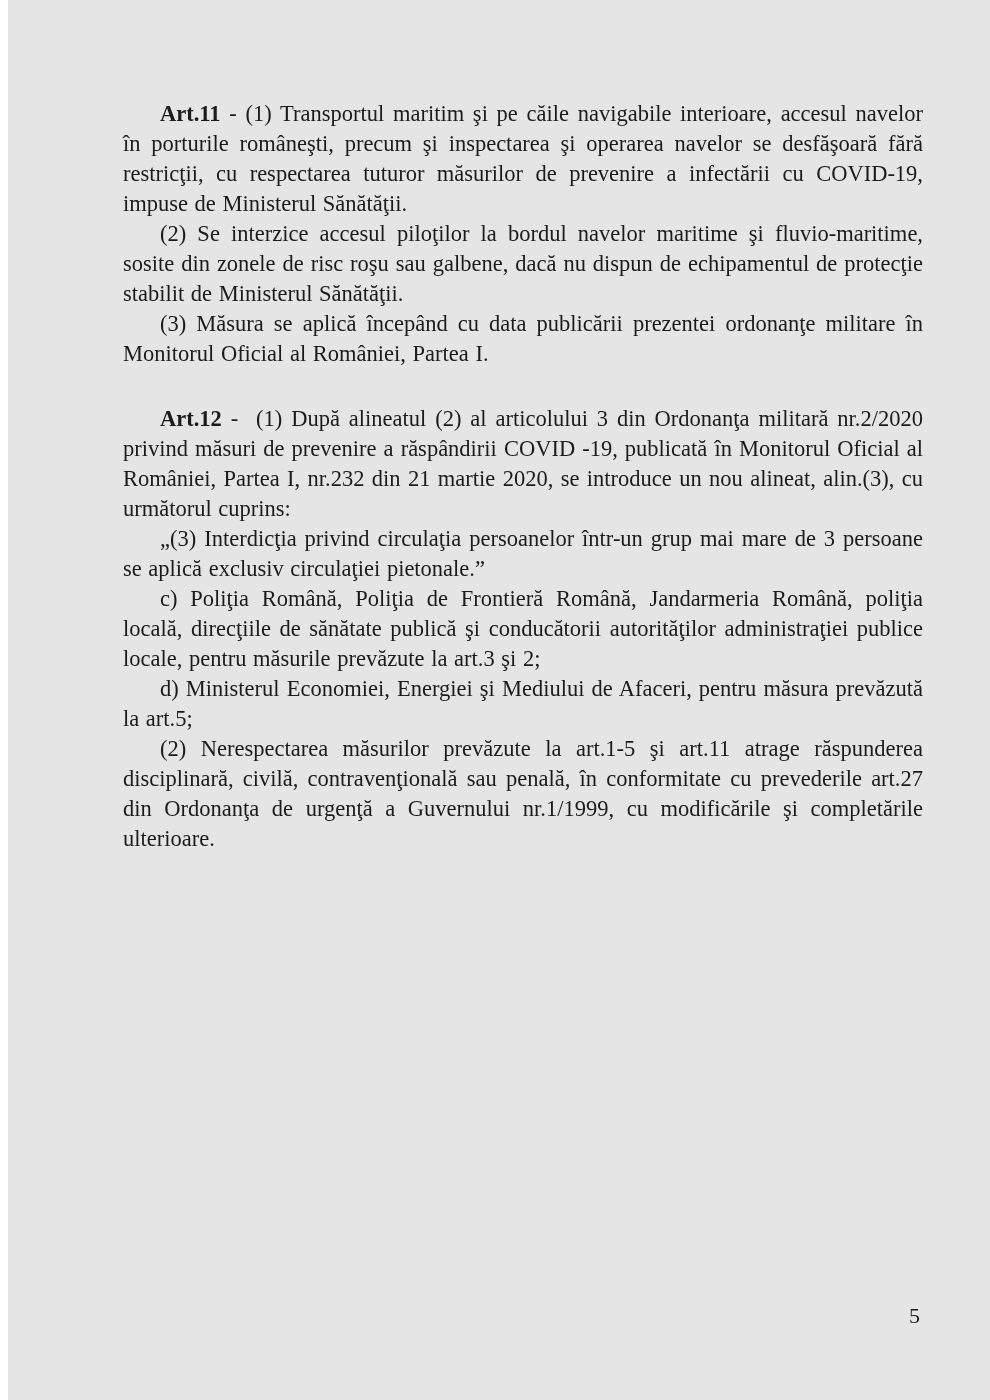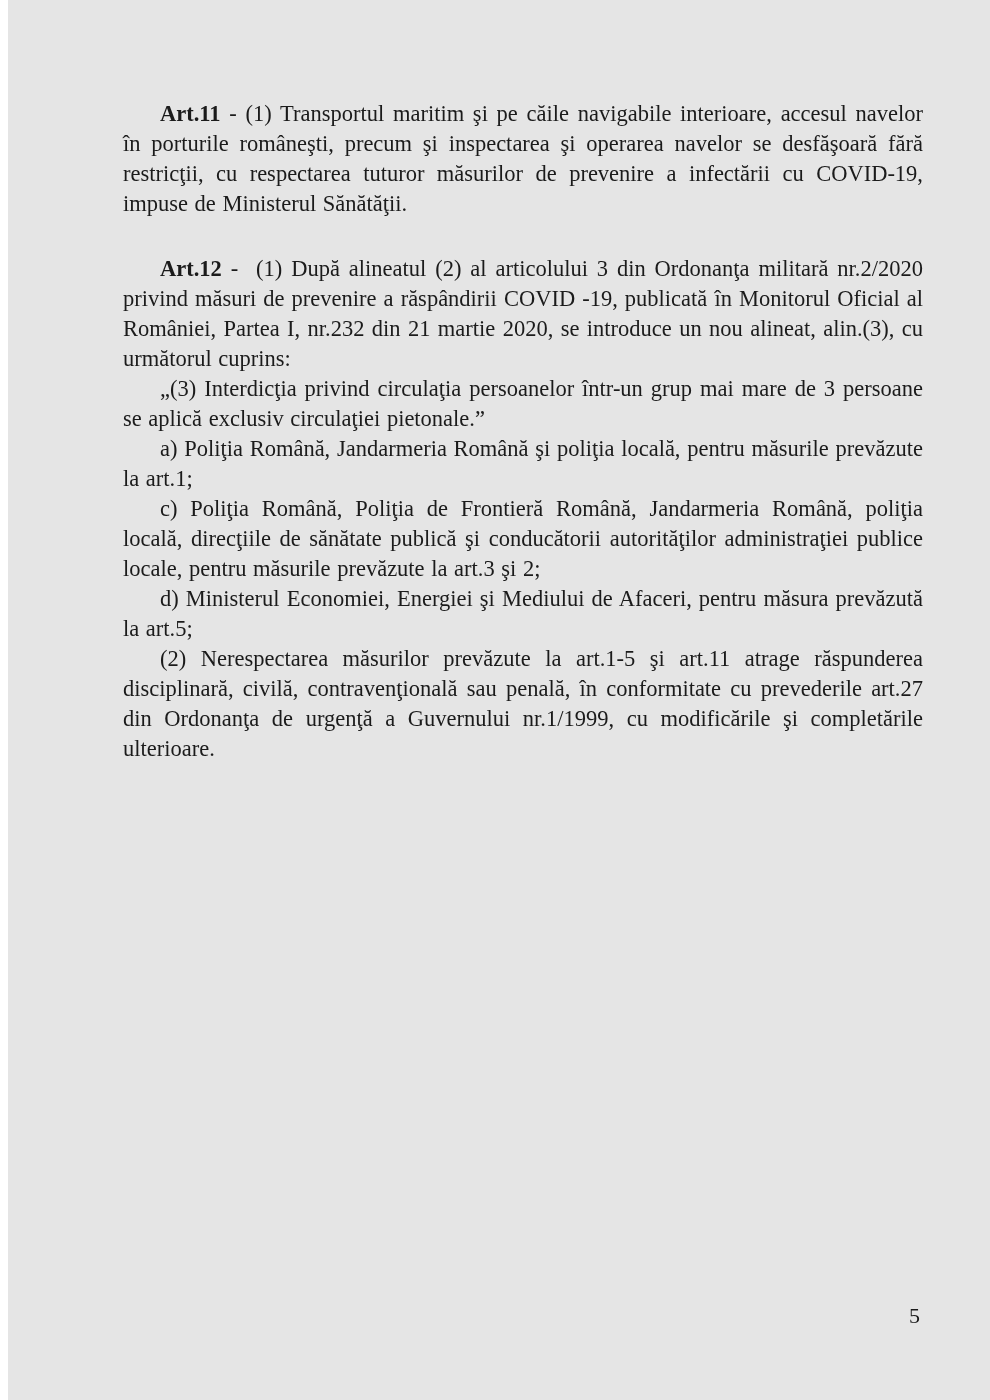--- a/index.html
+++ b/index.html
@@ -45,21 +45,22 @@
     line-height: 26px;
     color: #1b1b1b;
   }
 </style>
 </head>
 <body>
 
 <div class="page">
   <div class="content">
       <p class="para"><b>Art.11</b> - (1)  Transportul maritim şi pe căile navigabile interioare, accesul navelor în porturile româneşti, precum şi inspectarea şi operarea navelor se desfăşoară fără restricţii, cu respectarea tuturor măsurilor de prevenire a infectării cu COVID-19, impuse de Ministerul Sănătăţii.</p>
+      <p class="para">(2) Se interzice accesul piloţilor la bordul navelor maritime şi fluvio-maritime, sosite din zonele de risc roşu sau galbene, dacă nu dispun de echipamentul de protecţie stabilit de Ministerul Sănătăţii.</p>
+      <p class="para">(3) Măsura se aplică începând cu data publicării prezentei ordonanţe militare în Monitorul Oficial al României, Partea I.</p>
       <p class="para gap"><b>Art.12</b> - &nbsp;(1) După alineatul (2) al articolului 3 din Ordonanţa militară nr.2/2020 privind măsuri de prevenire a răspândirii COVID -19, publicată în Monitorul Oficial al României, Partea I, nr.232 din 21 martie 2020, se introduce un nou alineat, alin.(3), cu următorul cuprins:</p>
       <p class="para">„(3) Interdicţia privind circulaţia persoanelor într-un grup mai mare de 3 persoane se aplică exclusiv circulaţiei pietonale.”</p>
-      <p class="para">a) Poliţia Română, Jandarmeria Română şi poliţia locală, pentru măsurile prevăzute la art.1;</p>
       <p class="para">c) Poliţia Română, Poliţia de Frontieră Română, Jandarmeria Română, poliţia locală, direcţiile de sănătate publică şi conducătorii autorităţilor administraţiei publice locale, pentru măsurile prevăzute la art.3 şi 2;</p>
       <p class="para">d) Ministerul Economiei, Energiei şi Mediului de Afaceri, pentru măsura prevăzută la art.5;</p>
       <p class="para">(2) Nerespectarea măsurilor prevăzute la art.1-5 şi art.11 atrage răspunderea disciplinară, civilă, contravenţională sau penală, în conformitate cu prevederile art.27 din Ordonanţa de urgenţă a Guvernului nr.1/1999, cu modificările şi completările ulterioare.</p>
     </div>
   <span class="page-number">5</span>
 </div>
 
 </body></html>

